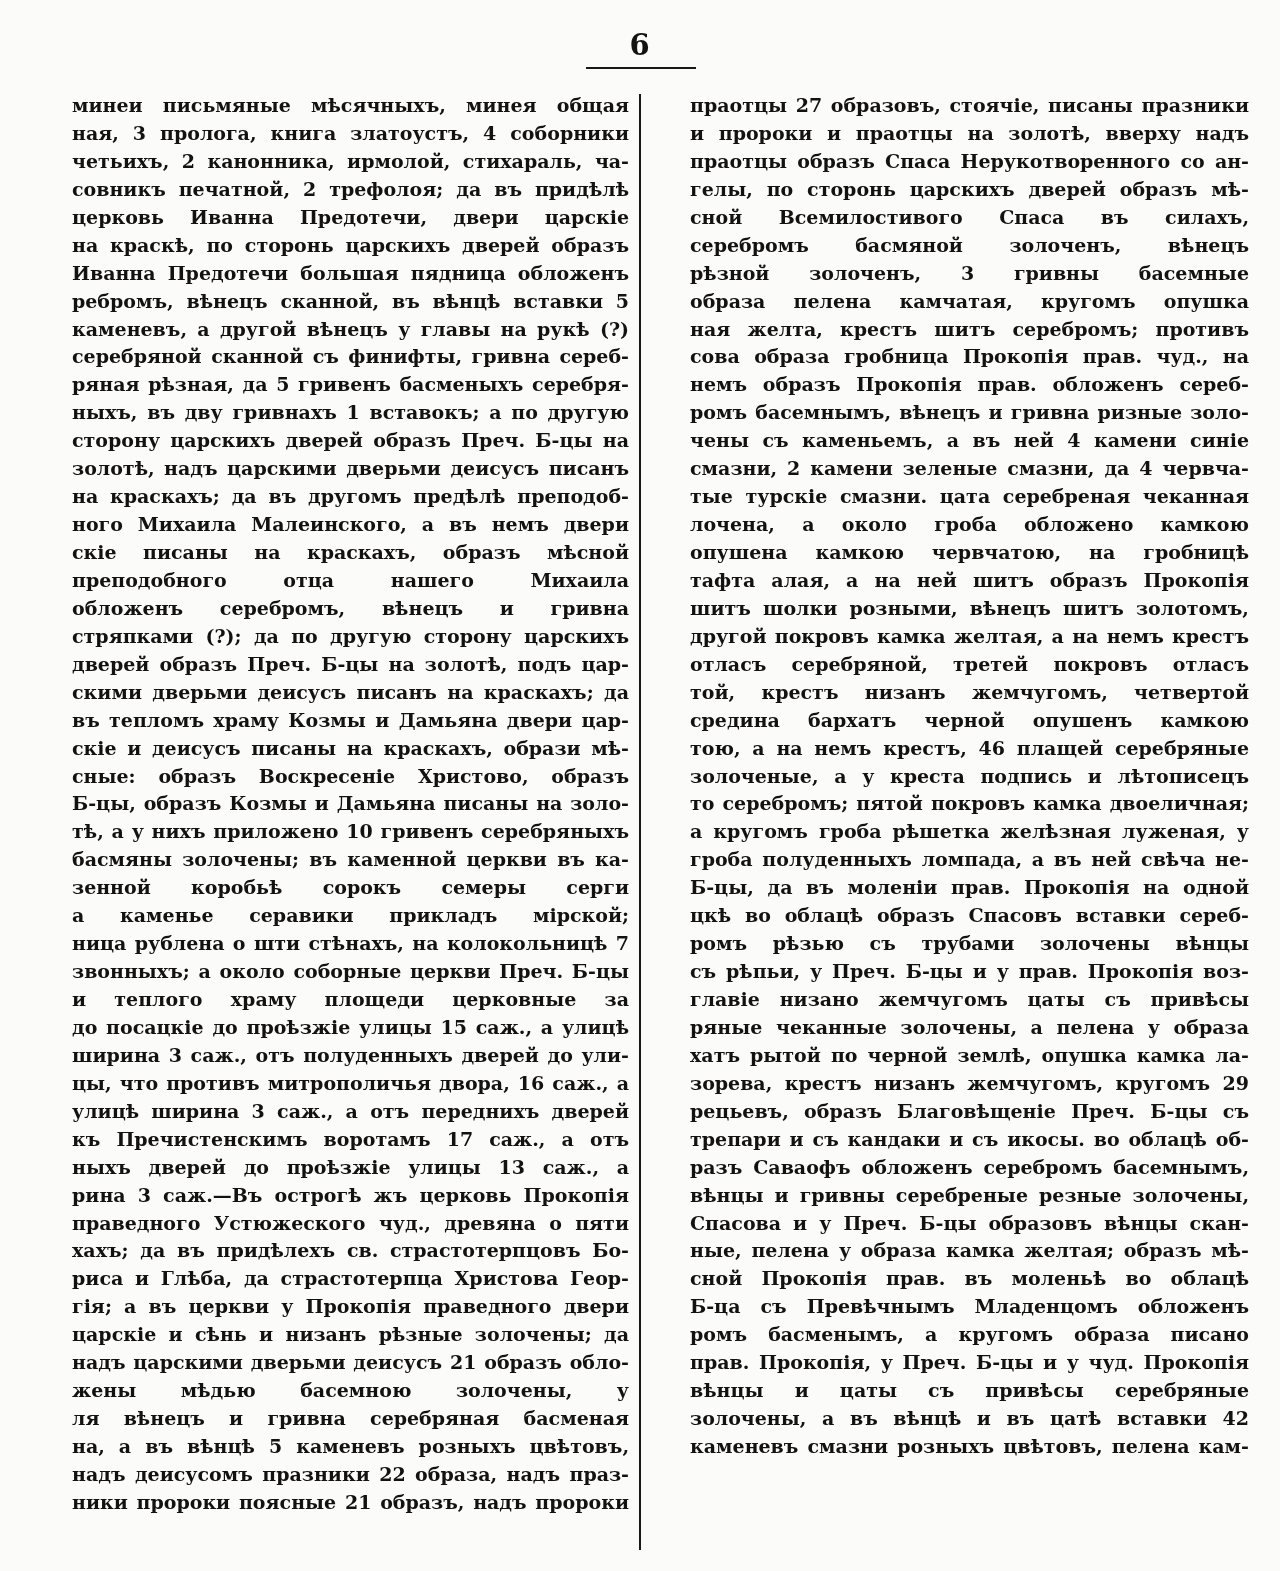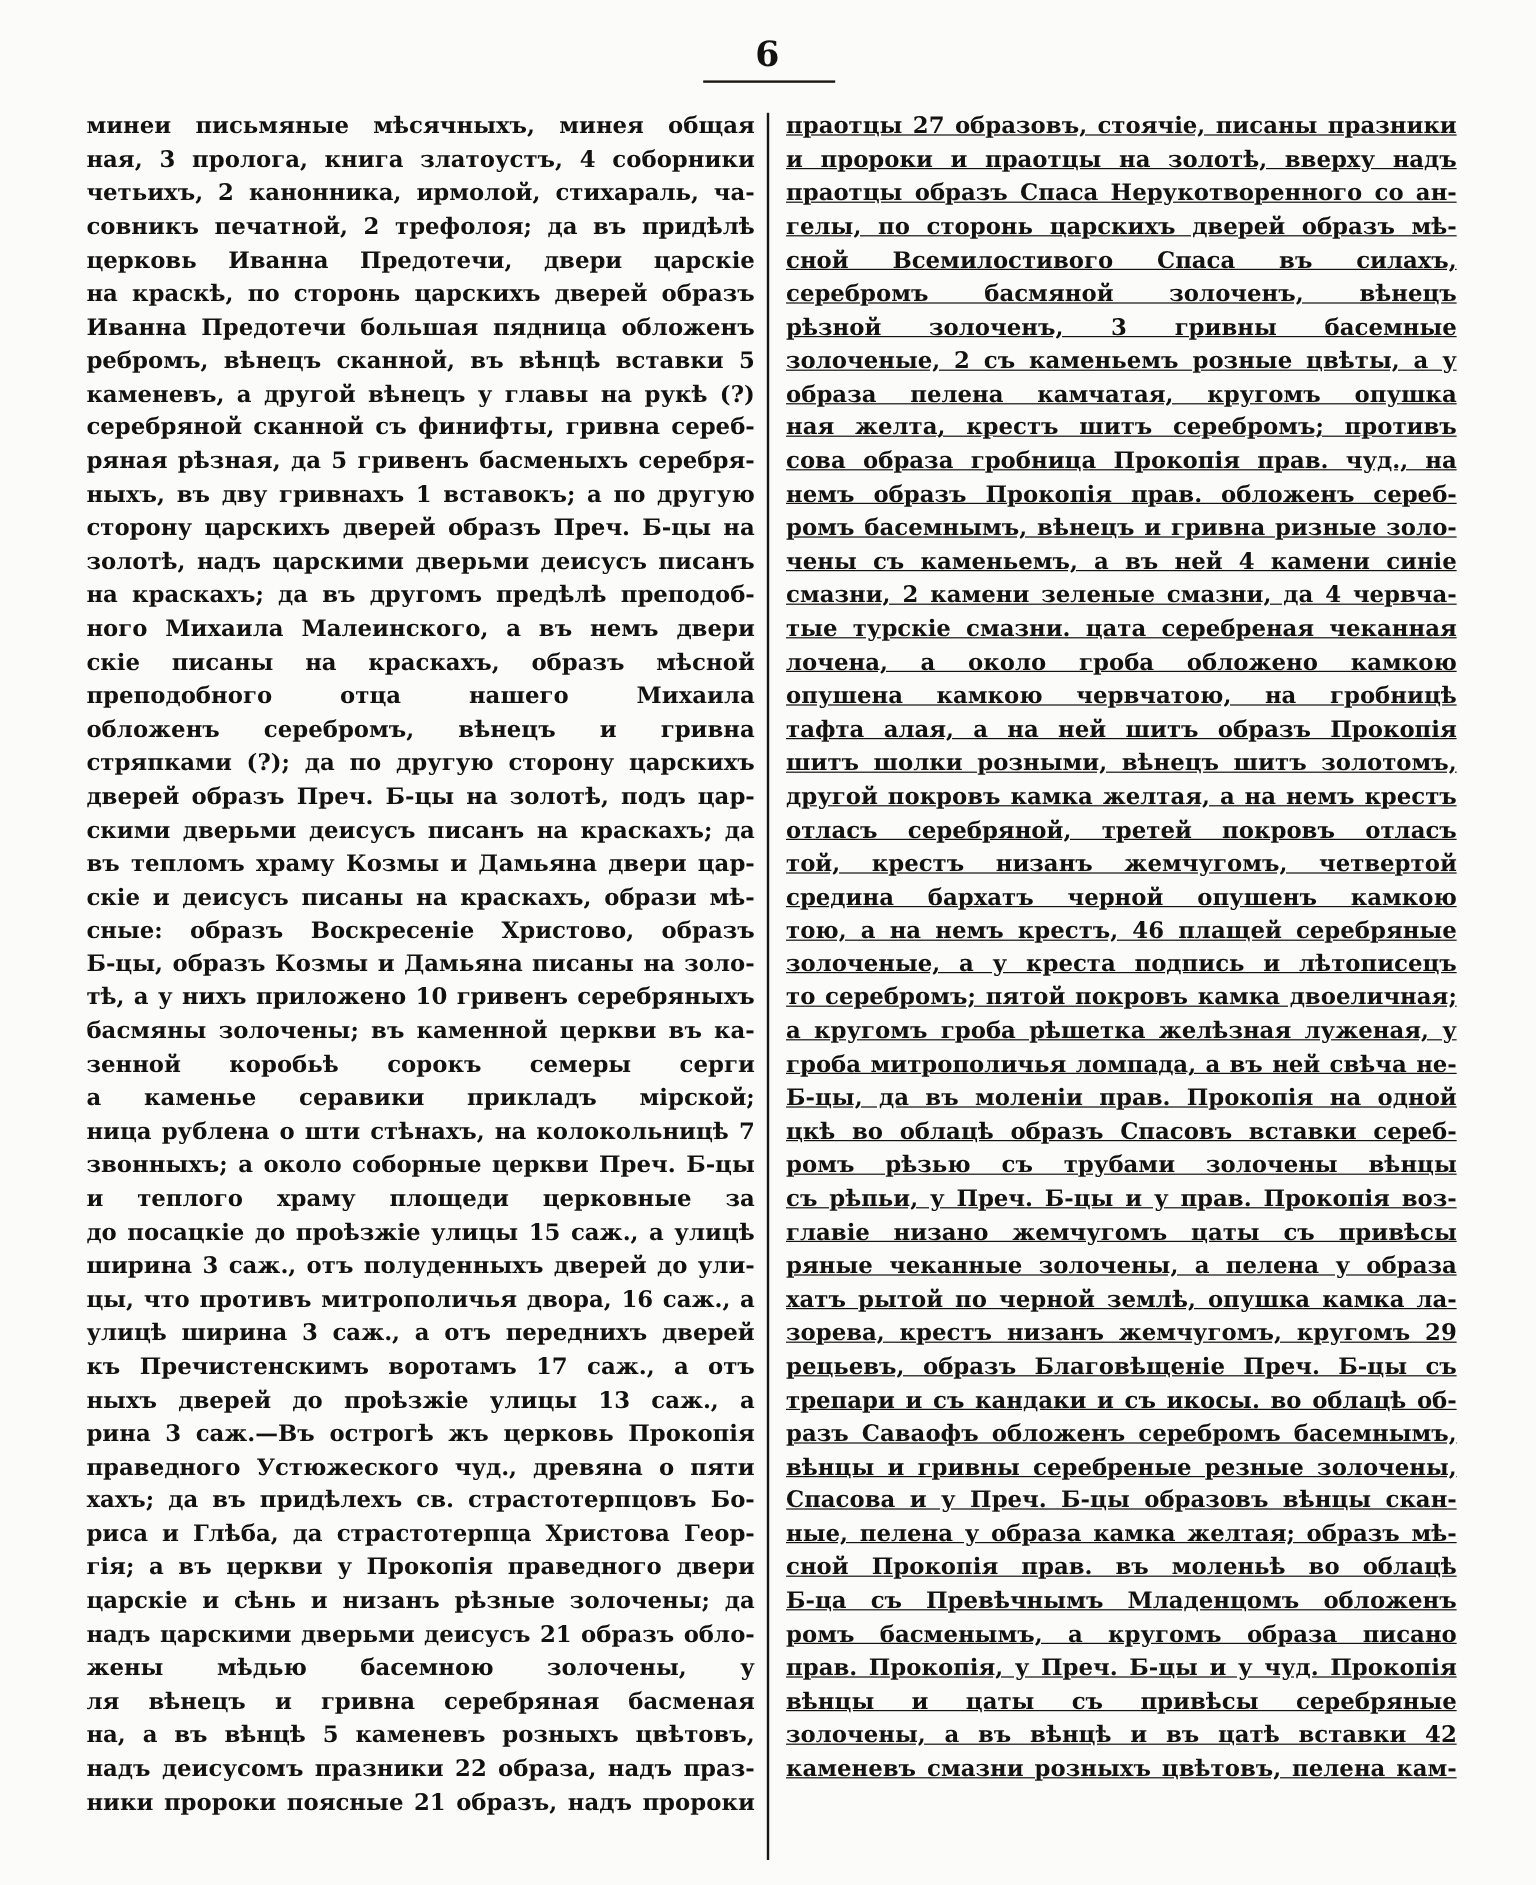--- a/index.html
+++ b/index.html
@@ -30,21 +30,21 @@
     height: 2px;
     background: #1a1815;
   }
   .column {
     position: absolute;
     top: 92px;
     font-size: 19px;
     font-weight: bold;
   }
   .column.left  { left: 72px;  width: 557px; }
-  .column.right { left: 655px; width: 559px; text-decoration: underline; }
+  .column.right { left: 690px; width: 559px; }
   .column-divider {
     position: absolute;
     top: 94px;
     left: 639px;
     width: 2px;
     height: 1456px;
     background: #1a1815;
   }
   .line {
     height: 27.95px;
@@ -120,42 +120,41 @@
   <div class="column-divider"></div>
 
   <div class="column right">
       <div class="line">праотцы 27 образовъ, стоячіе, писаны празники</div>
       <div class="line">и пророки и праотцы на золотѣ, вверху надъ</div>
       <div class="line">праотцы образъ Спаса Нерукотворенного со ан-</div>
       <div class="line">гелы, по сторонь царскихъ дверей образъ мѣ-</div>
       <div class="line">сной Всемилостивого Спаса въ силахъ, обложенъ</div>
       <div class="line">серебромъ басмяной золоченъ, вѣнецъ серебряной</div>
       <div class="line">рѣзной золоченъ, 3 гривны басемные серебряные</div>
-      <div class="line">золоченые, 2 съ каменьемъ розные цвѣты, а у</div>
       <div class="line">образа пелена камчатая, кругомъ опушка бархат-</div>
       <div class="line">ная желта, крестъ шитъ серебромъ; противъ Спа-</div>
       <div class="line">сова образа гробница Прокопія прав. чуд., на</div>
       <div class="line">немъ образъ Прокопія прав. обложенъ сереб-</div>
       <div class="line">ромъ басемнымъ, вѣнецъ и гривна ризные золо-</div>
       <div class="line">чены съ каменьемъ, а въ ней 4 камени синіе</div>
       <div class="line">смазни, 2 камени зеленые смазни, да 4 червча-</div>
       <div class="line">тые турскіе смазни. цата серебреная чеканная зо-</div>
       <div class="line">лочена, а около гроба обложено камкою желтою,</div>
       <div class="line">опушена камкою червчатою, на гробницѣ покровъ</div>
       <div class="line">тафта алая, а на ней шитъ образъ Прокопія чуд.,</div>
       <div class="line">шитъ шолки розными, вѣнецъ шитъ золотомъ,</div>
       <div class="line">другой покровъ камка желтая, а на немъ крестъ</div>
       <div class="line">отласъ серебряной, третей покровъ отласъ червча-</div>
       <div class="line">той, крестъ низанъ жемчугомъ, четвертой покровъ</div>
       <div class="line">средина бархатъ черной опушенъ камкою червча-</div>
       <div class="line">тою, а на немъ крестъ, 46 плащей серебряные</div>
       <div class="line">золоченые, а у креста подпись и лѣтописецъ ши-</div>
       <div class="line">то серебромъ; пятой покровъ камка двоеличная;</div>
       <div class="line">а кругомъ гроба рѣшетка желѣзная луженая, у</div>
-      <div class="line">гроба митрополичья ломпада, а въ ней свѣча не-</div>
+      <div class="line">гроба полуденныхъ ломпада, а въ ней свѣча не-</div>
       <div class="line">Б-цы, да въ моленіи прав. Прокопія на одной</div>
       <div class="line">цкѣ во облацѣ образъ Спасовъ вставки сереб-</div>
       <div class="line">ромъ рѣзью съ трубами золочены вѣнцы сканные</div>
       <div class="line">съ рѣпьи, у Преч. Б-цы и у прав. Прокопія воз-</div>
       <div class="line">главіе низано жемчугомъ цаты съ привѣсы сереб-</div>
       <div class="line">ряные чеканные золочены, а пелена у образа бар-</div>
       <div class="line">хатъ рытой по черной землѣ, опушка камка ла-</div>
       <div class="line">зорева, крестъ низанъ жемчугомъ, кругомъ 29</div>
       <div class="line">рецьевъ, образъ Благовѣщеніе Преч. Б-цы съ</div>
       <div class="line">трепари и съ кандаки и съ икосы. во облацѣ об-</div>

